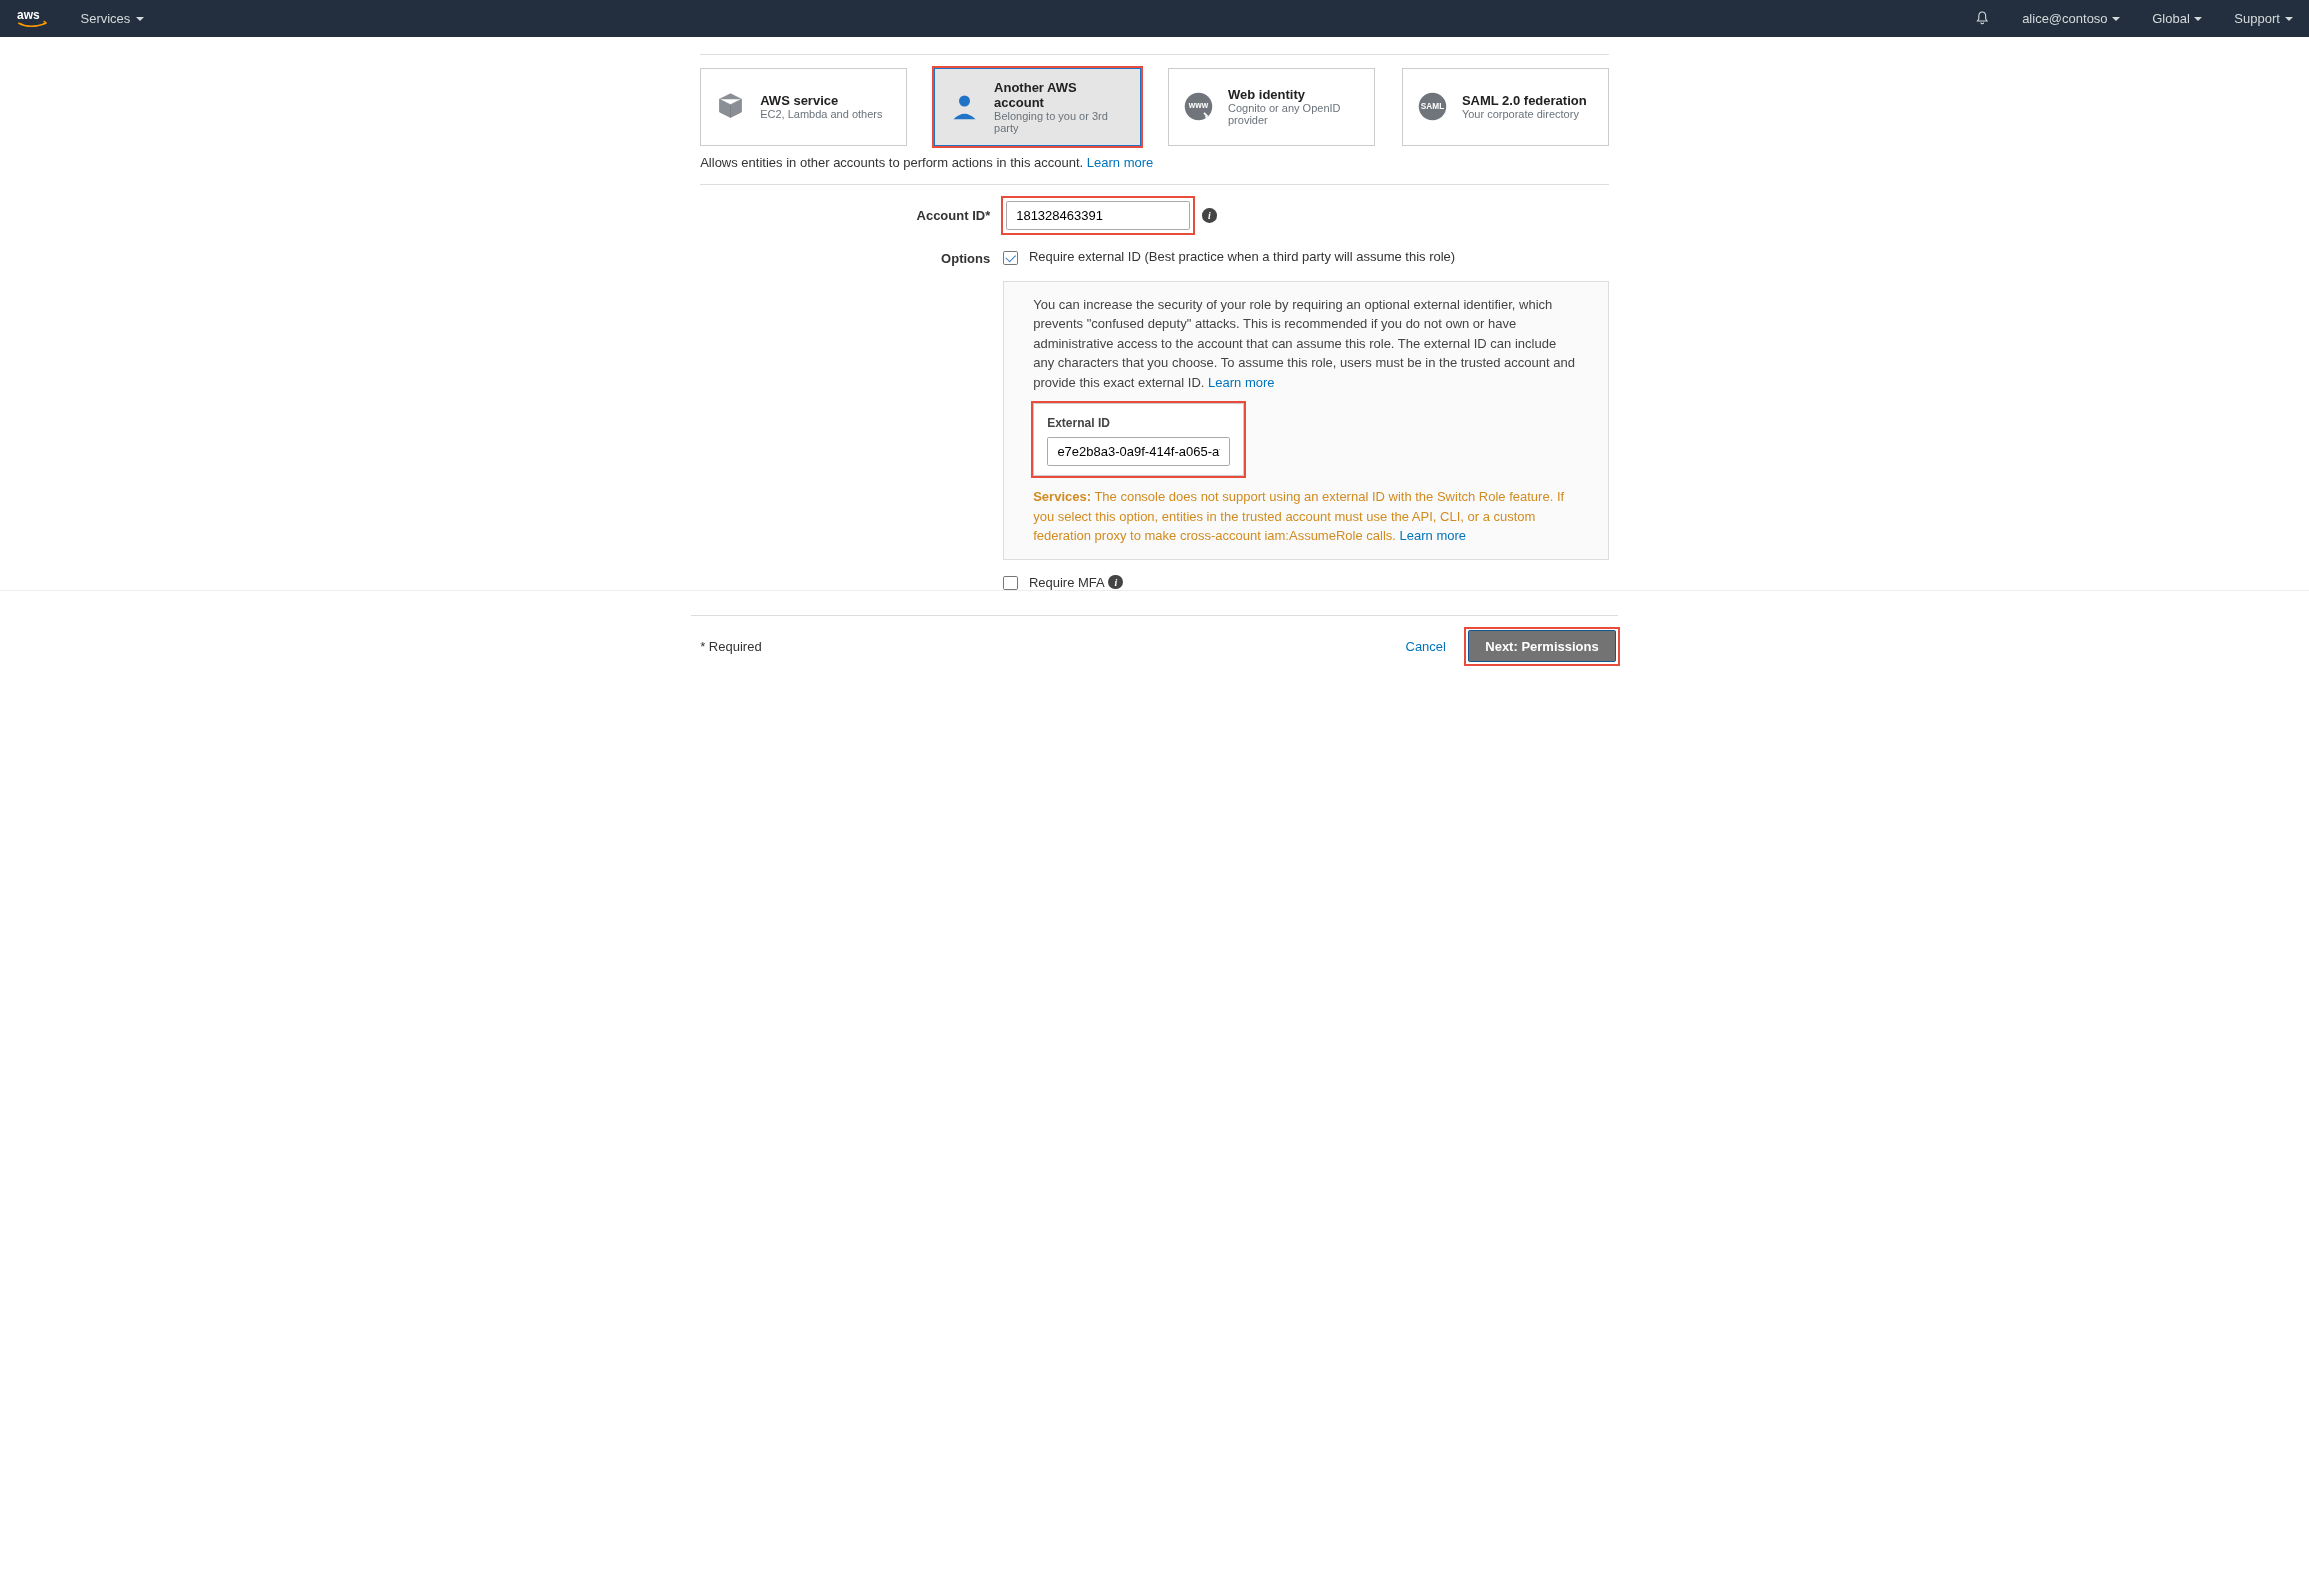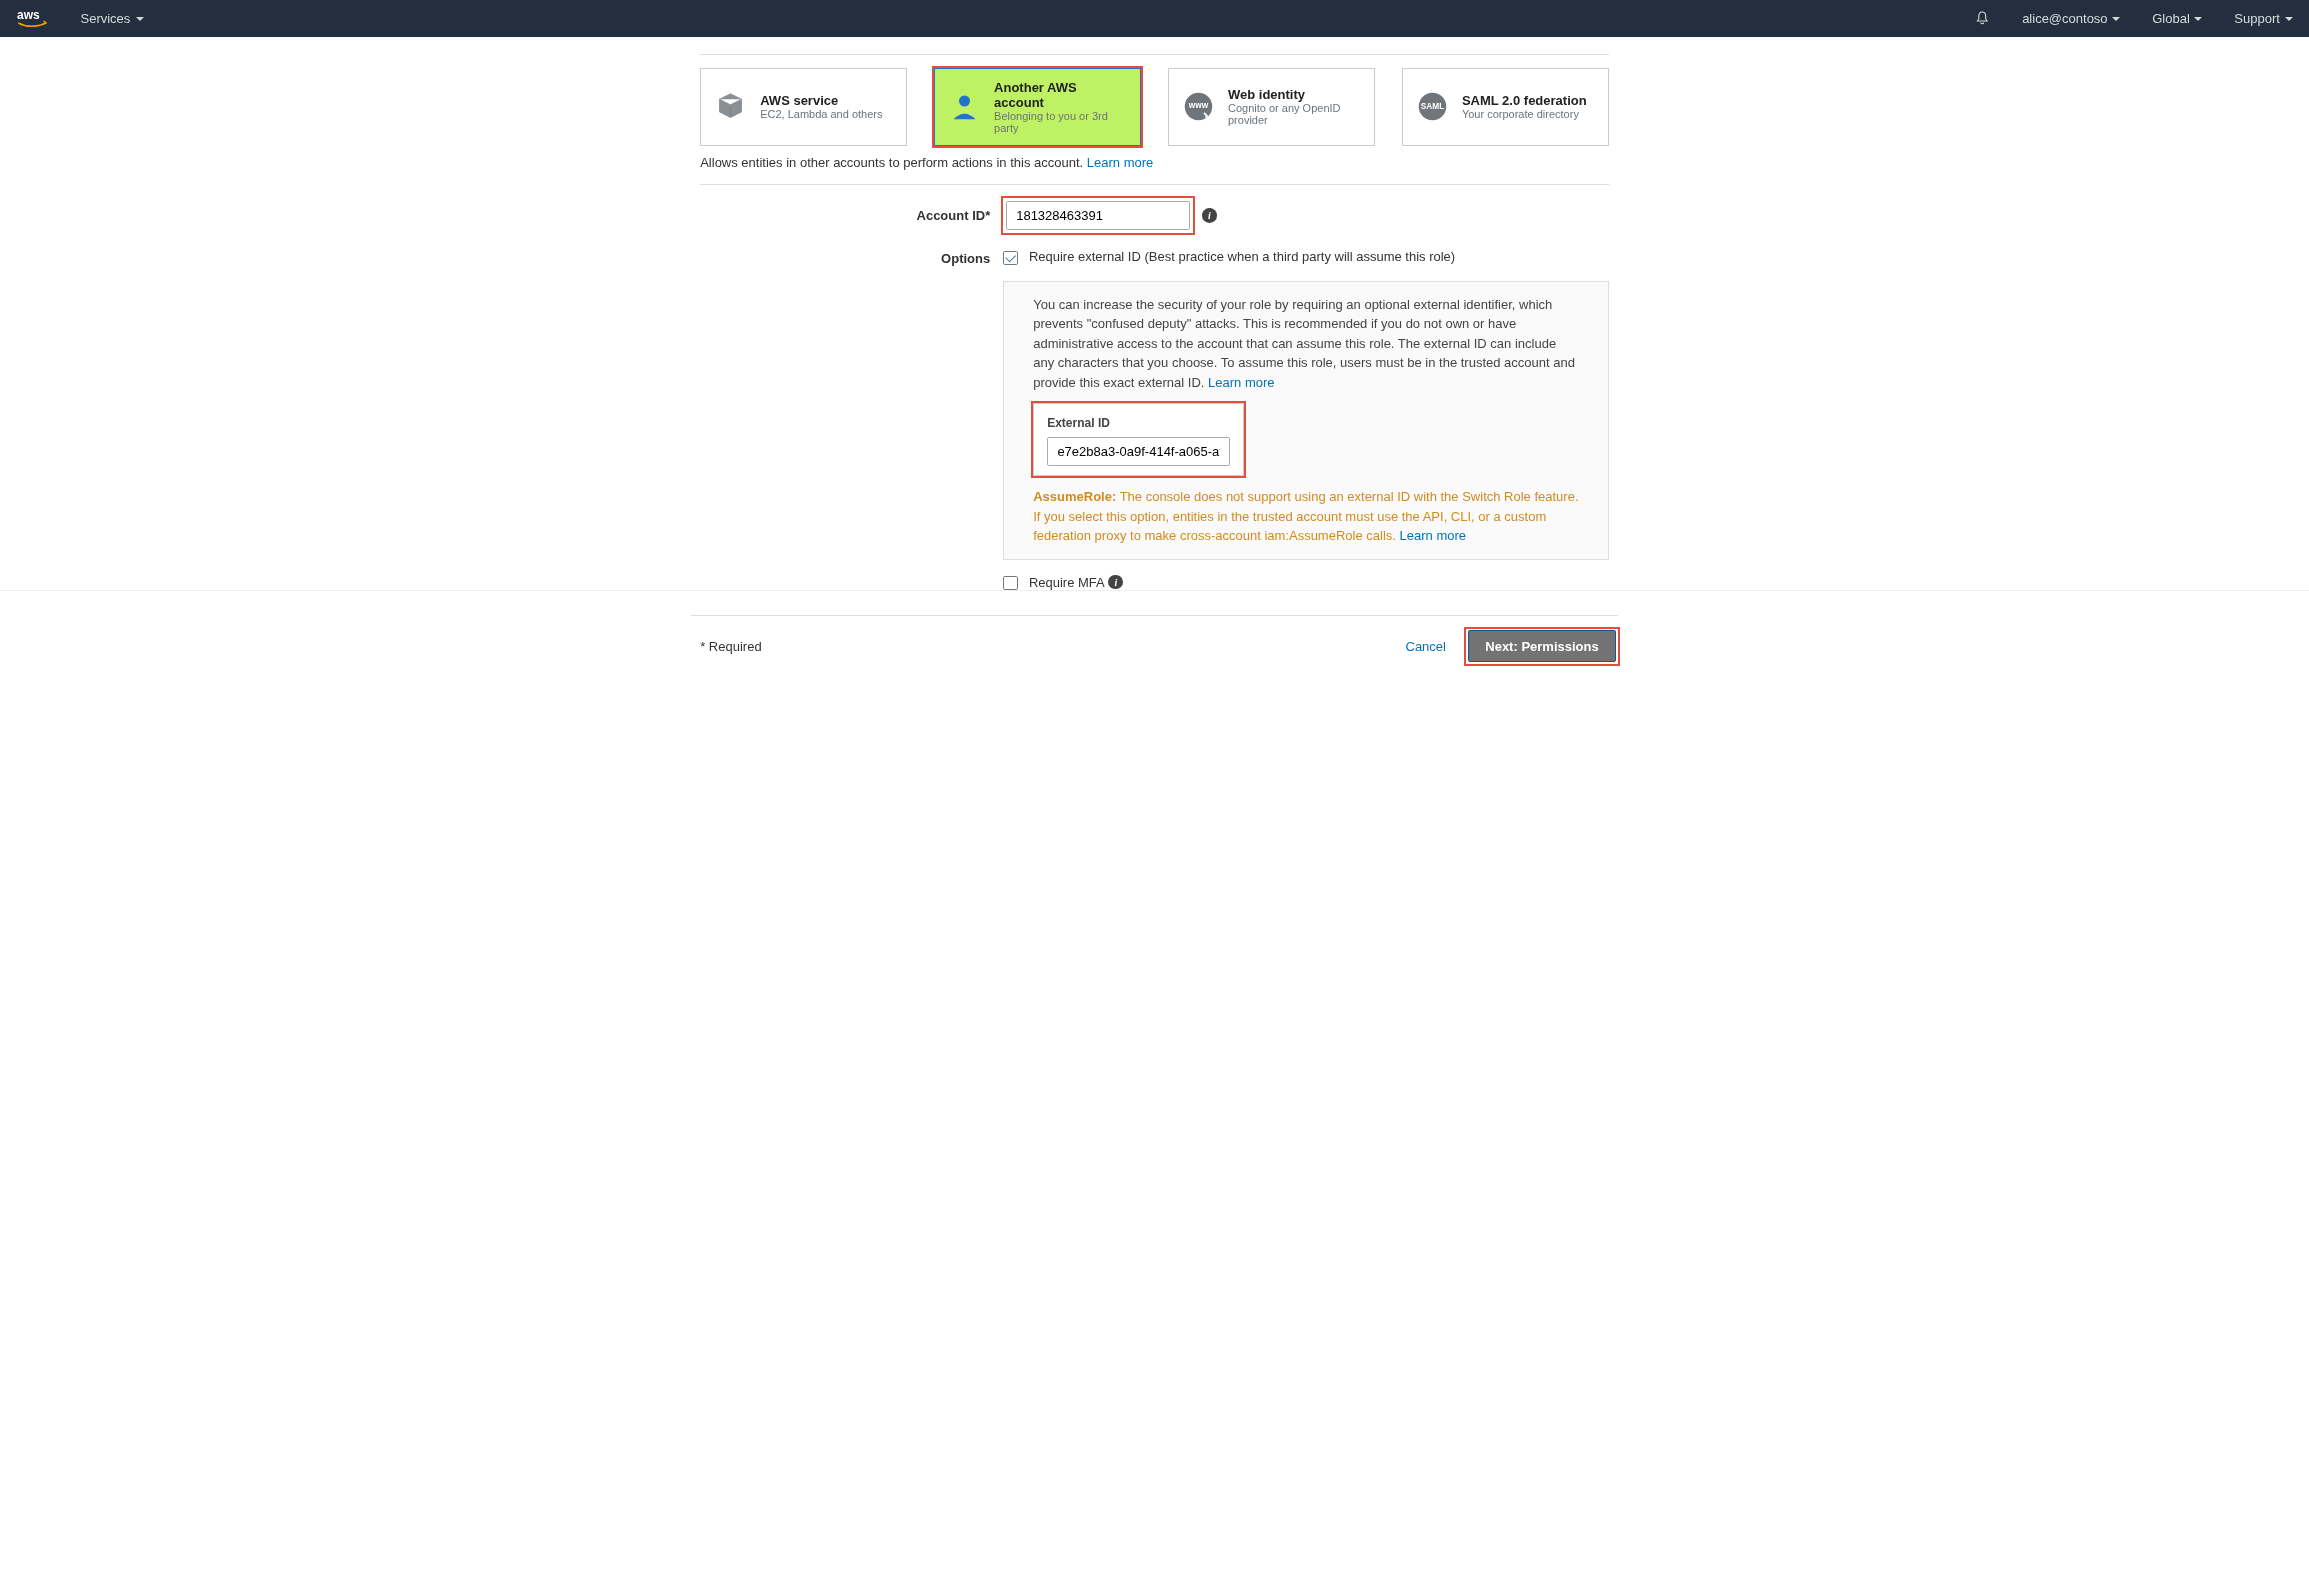--- a/index.html
+++ b/index.html
@@ -46,21 +46,21 @@
   .step.inactive { background:#fff; color:#444; border:0.9px solid #ccc;}
 
   h2 { font-size:16.5px; font-weight:400; color:#222; margin-top:13px; margin-bottom:5.5px;}
   .hr { border-top:0.9px solid #ddd; margin-bottom:13px;}
 
   .entity-row { display:flex; gap:27px; margin-bottom:9.2px;}
   .entity-card {
     flex:1; border:0.9px solid #ccc; padding:11px 13px; display:flex; align-items:center; gap:13px;
     cursor:pointer; background:#fff; min-height:64px;
   }
-  .entity-card.selected { background:#bef264; border:0.9px solid #2073c7;}
+  .entity-card.selected { background:#e5e5e5; border:0.9px solid #2073c7;}
   .entity-card .title { font-weight:700; font-size:13px; color:#222;}
   .entity-card .sub { font-size:11px; color:#6a737b;}
   .entity-icon { width:33px; height:33px; flex-shrink:0; display:flex; align-items:center; justify-content:center;}
 
   .highlight-red { outline:2.8px solid #e74c3c; outline-offset:-0.9px;}
 
   .desc-line { font-size:13px; color:#333; margin-bottom:14.7px;}
   .link { color:#0073bb; cursor:pointer;}
   .warn { color:#d18b1e;}
 
@@ -236,21 +236,21 @@
 
       <div class="info-panel">
         <span>You can increase the security of your role by requiring an optional external identifier, which prevents "confused deputy" attacks. This is recommended if you do not own or have administrative access to the account that can assume this role. The external ID can include any characters that you choose. To assume this role, users must be in the trusted account and provide this exact external ID. </span><span class="link">Learn more</span>
 
         <div class="externalid-wrap highlight-red" style="margin-top:11px;">
           <span class="lbl">External ID</span>
           <input type="text" value="e7e2b8a3-0a9f-414f-a065-af" style="">
         </div>
 
         <div style="margin-top:11px;">
-          <span class="warn" style="font-weight:700">AssumeRole:</span><span class="warn"> The console does not support using an external ID with the Switch Role feature. If you select this option, entities in the trusted account must use the API, CLI, or a custom federation proxy to make cross-account iam:AssumeRole calls. </span><span class="link">Learn more</span>
+          <span class="warn" style="font-weight:700">Services:</span><span class="warn"> The console does not support using an external ID with the Switch Role feature. If you select this option, entities in the trusted account must use the API, CLI, or a custom federation proxy to make cross-account iam:AssumeRole calls. </span><span class="link">Learn more</span>
         </div>
       </div>
 
       <div class="mfa-row">
         <span class="checkbox"></span>
         <span>Require MFA</span>
         <span class="info-icon-circle" style="margin-left:3.7px">i</span>
       </div>
     </div>
   </div>

